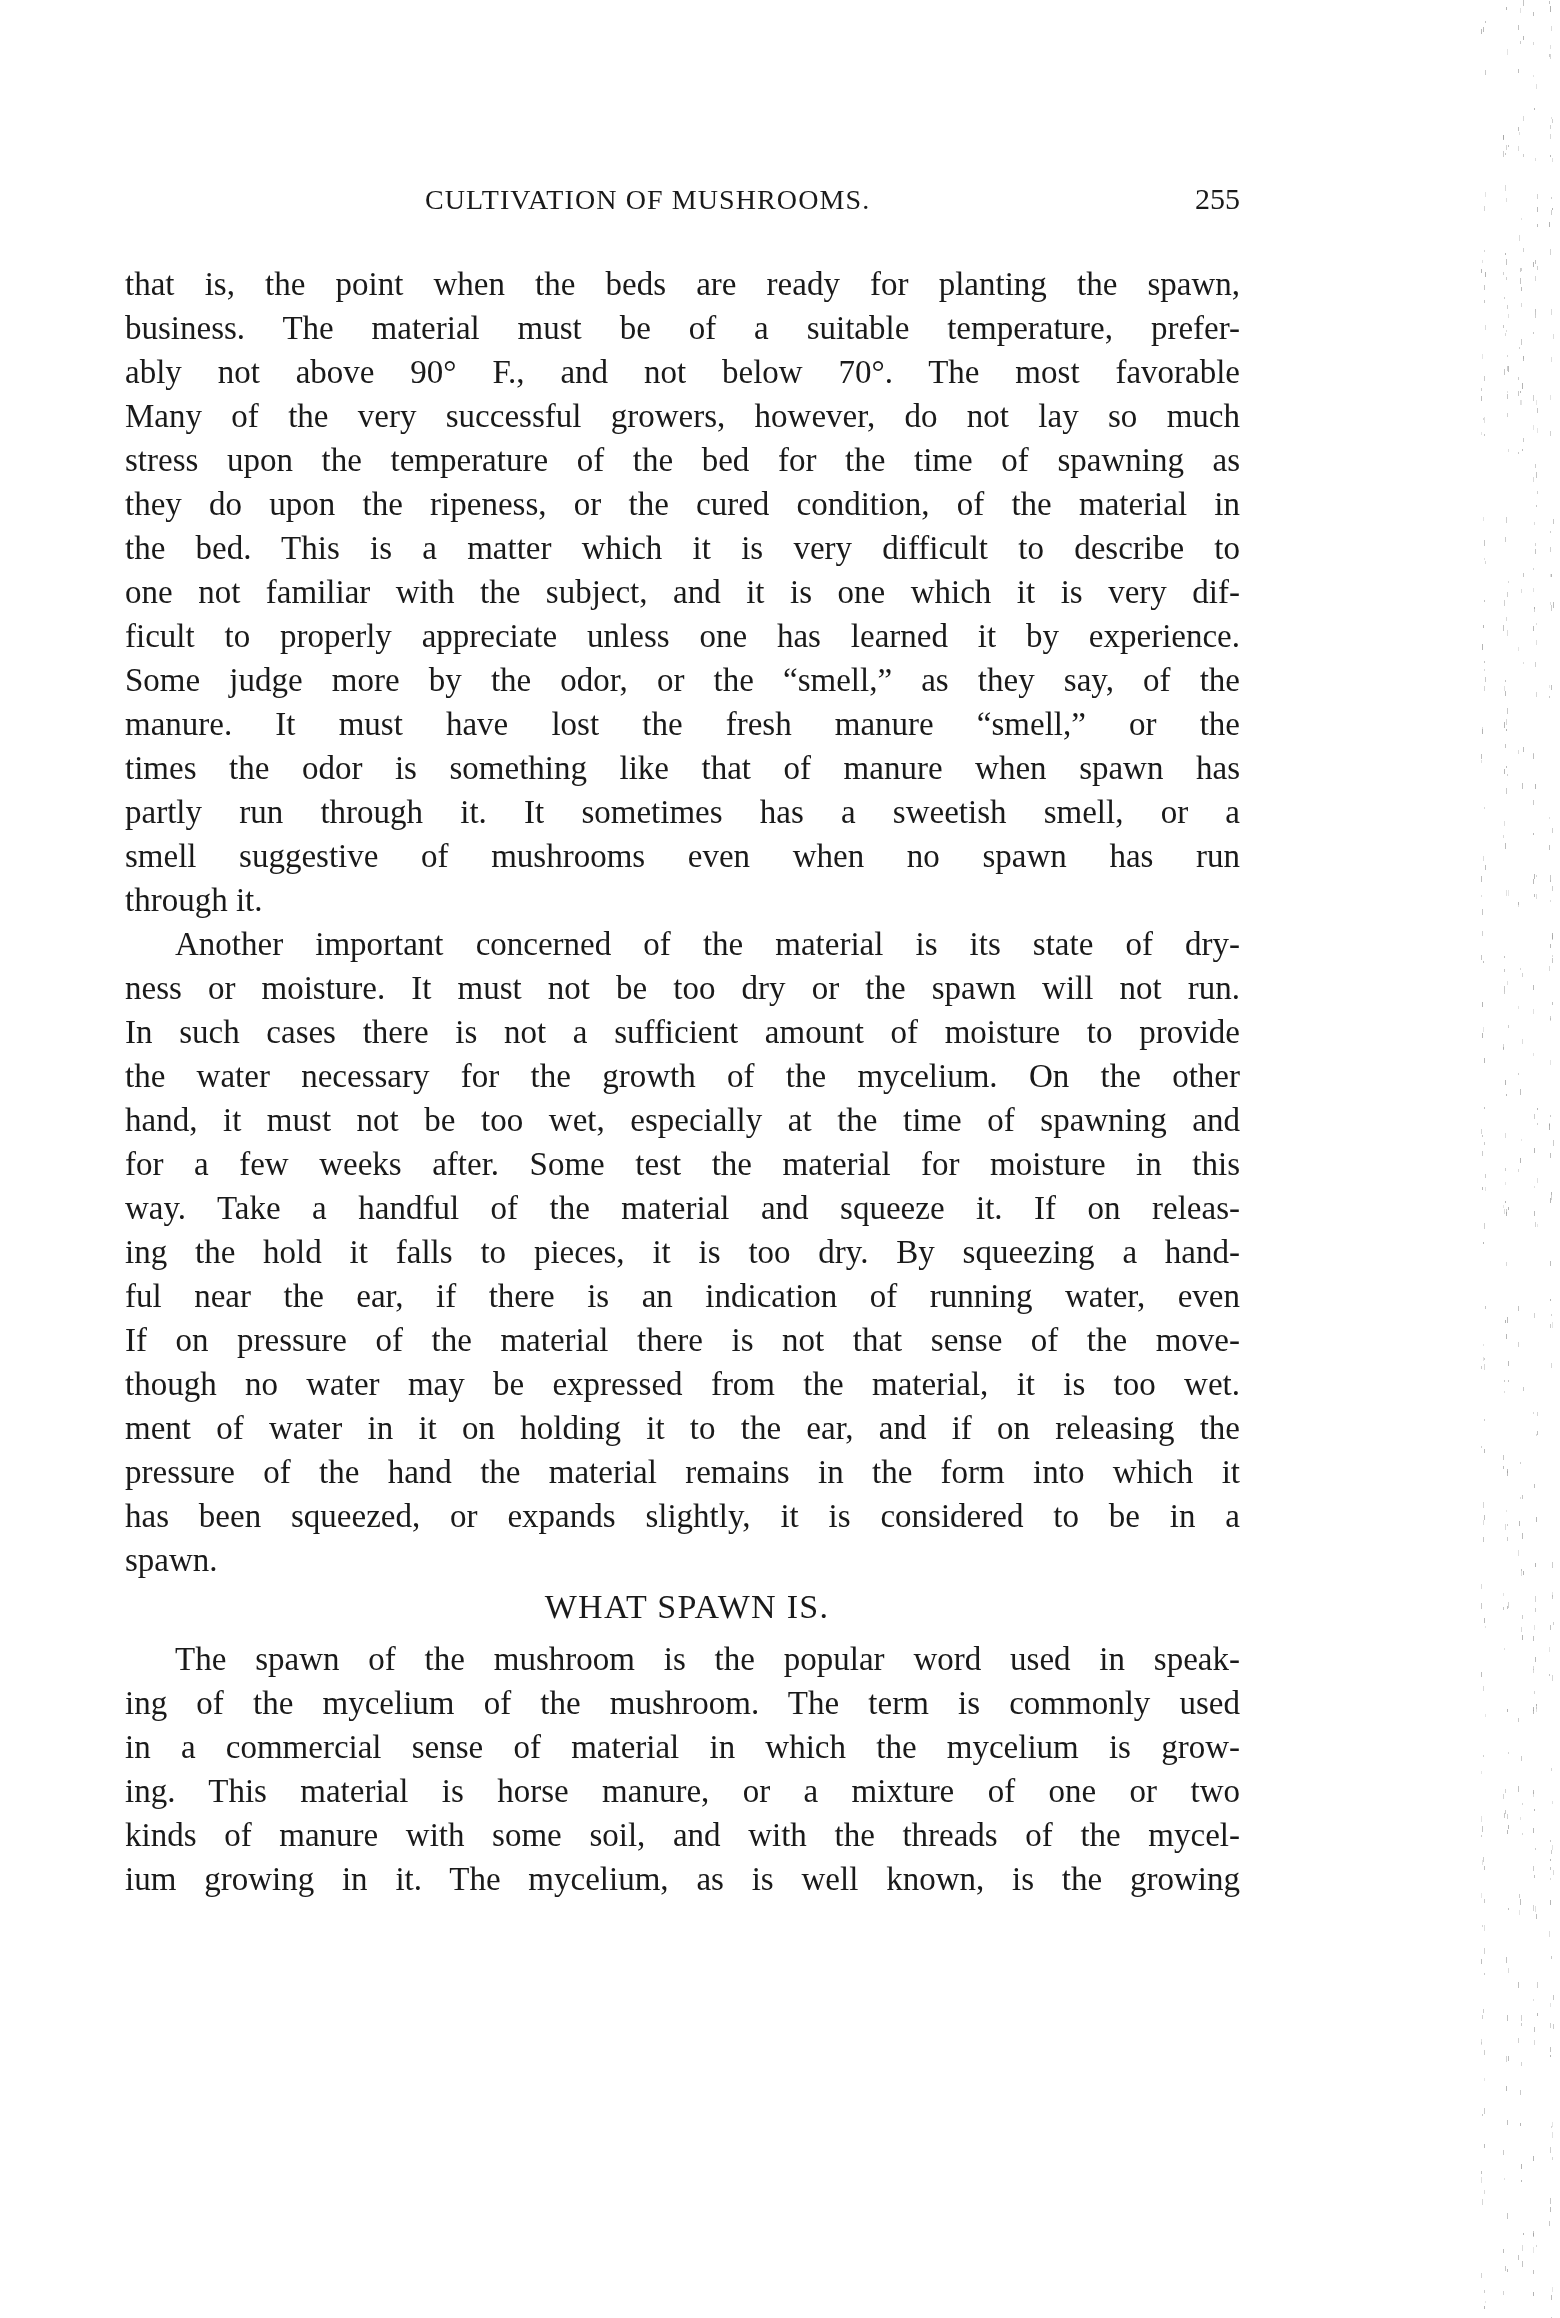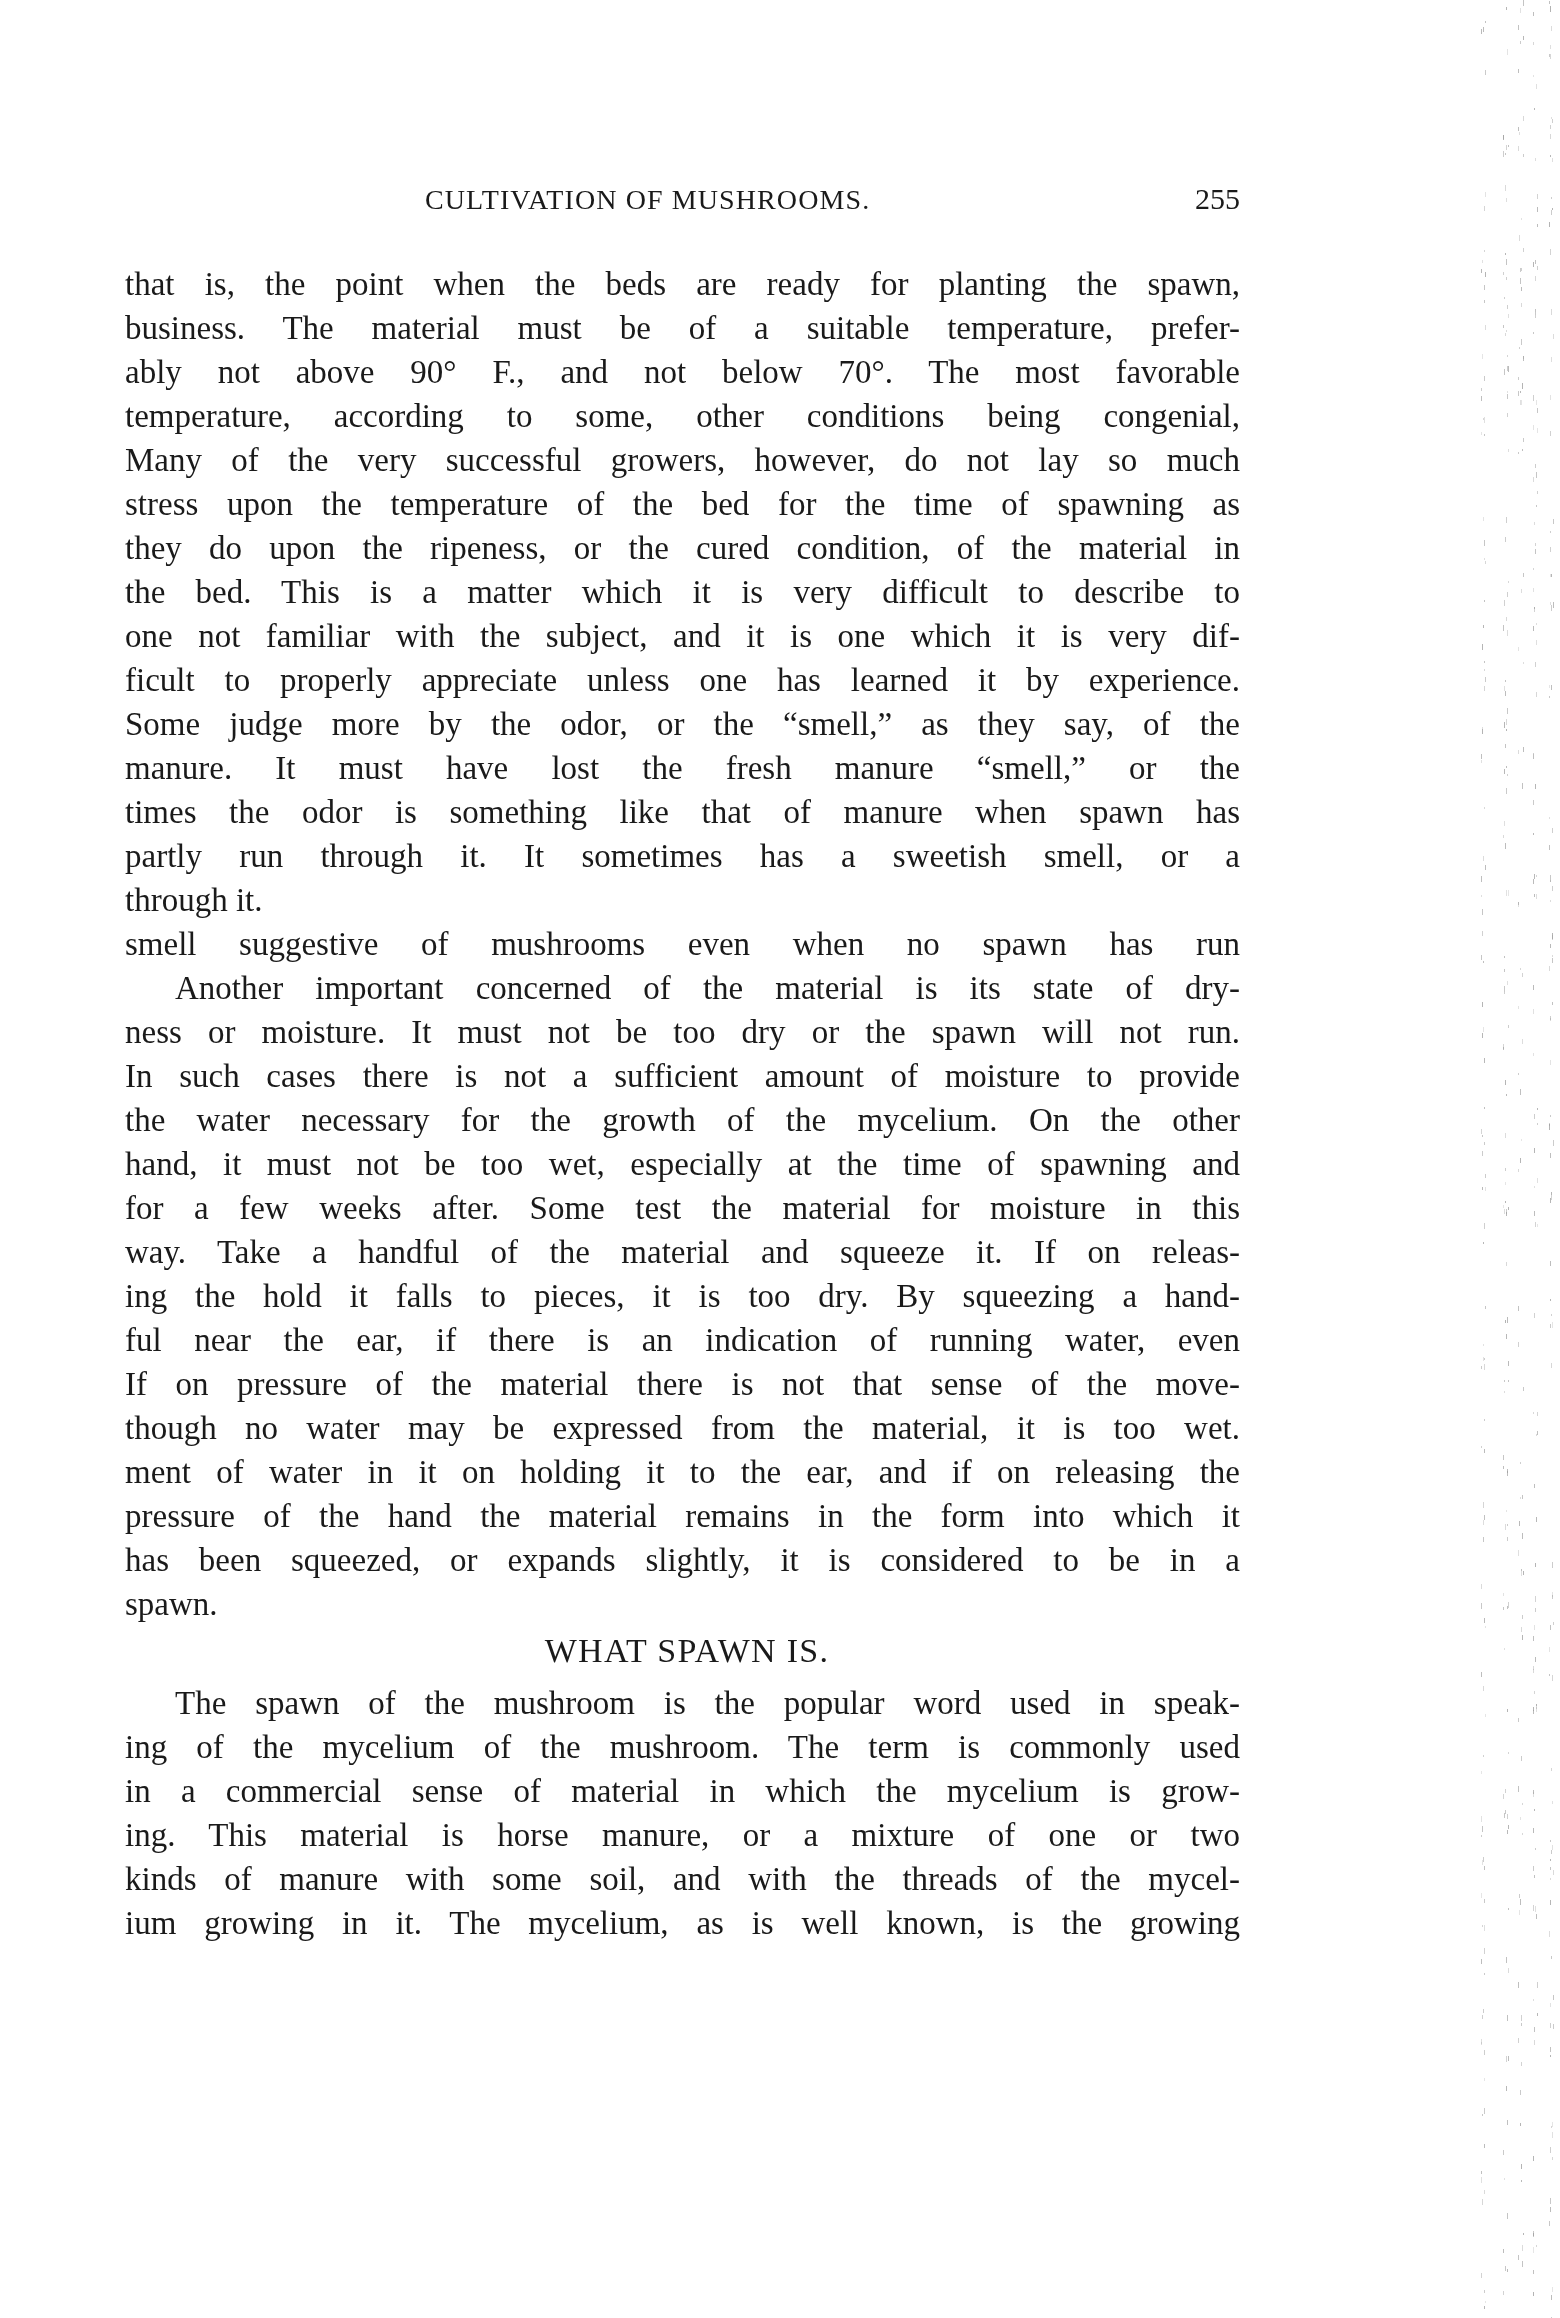--- a/index.html
+++ b/index.html
@@ -24,33 +24,32 @@
   <div class="running-head">
     <span class="running-title">CULTIVATION OF MUSHROOMS.</span>
     <span class="page-number">255</span>
   </div>
 
   <div class="body-text">
     <div>
       <span class="line">that is, the point when the beds are ready for planting the spawn,</span>
       <span class="line">business. The material must be of a suitable temperature, prefer-</span>
       <span class="line">ably not above 90° F., and not below 70°. The most favorable</span>
-      <span class="line">temperature, according to some, other conditions being congenial,</span>
       <span class="line">Many of the very successful growers, however, do not lay so much</span>
       <span class="line">stress upon the temperature of the bed for the time of spawning as</span>
       <span class="line">they do upon the ripeness, or the cured condition, of the material in</span>
       <span class="line">the bed. This is a matter which it is very difficult to describe to</span>
       <span class="line">one not familiar with the subject, and it is one which it is very dif-</span>
       <span class="line">ficult to properly appreciate unless one has learned it by experience.</span>
       <span class="line">Some judge more by the odor, or the “smell,” as they say, of the</span>
       <span class="line">manure. It must have lost the fresh manure “smell,” or the</span>
       <span class="line">times the odor is something like that of manure when spawn has</span>
       <span class="line">partly run through it. It sometimes has a sweetish smell, or a</span>
+      <span class="line">smell suggestive of mushrooms even when no spawn has run</span>
       <span class="line last">through it.</span>
-      <span class="line">smell suggestive of mushrooms even when no spawn has run</span>
     </div>
 
     <div>
       <span class="line indent">Another important concerned of the material is its state of dry-</span>
       <span class="line">ness or moisture. It must not be too dry or the spawn will not run.</span>
       <span class="line">In such cases there is not a sufficient amount of moisture to provide</span>
       <span class="line">the water necessary for the growth of the mycelium. On the other</span>
       <span class="line">hand, it must not be too wet, especially at the time of spawning and</span>
       <span class="line">for a few weeks after. Some test the material for moisture in this</span>
       <span class="line">way. Take a handful of the material and squeeze it. If on releas-</span>

